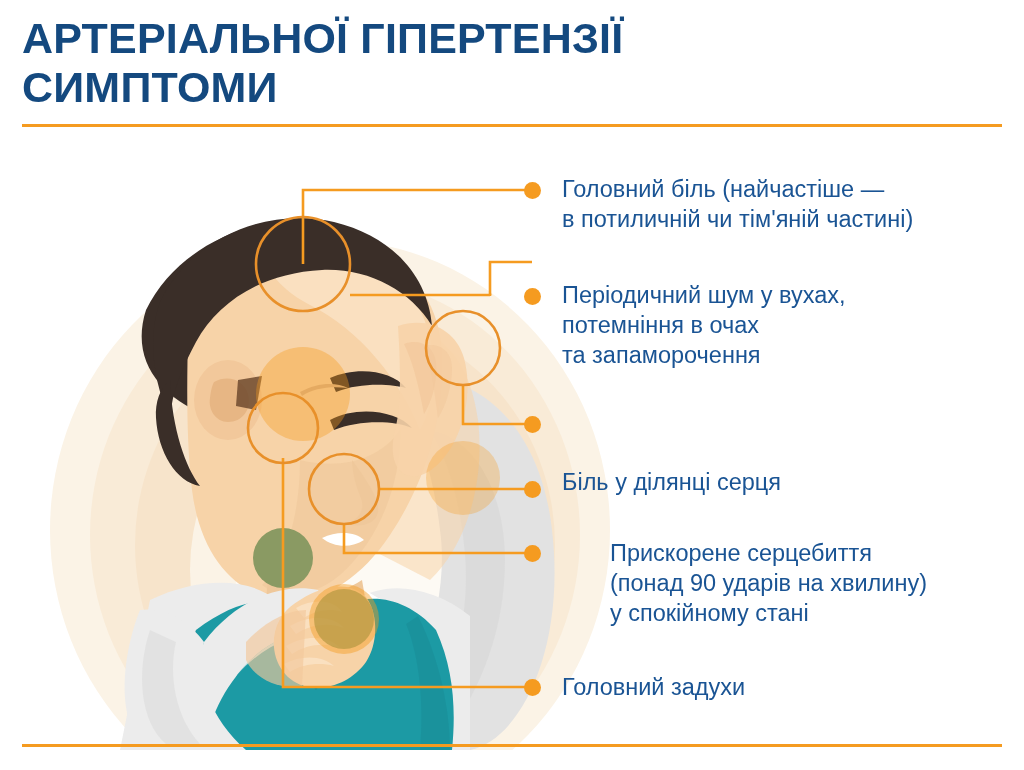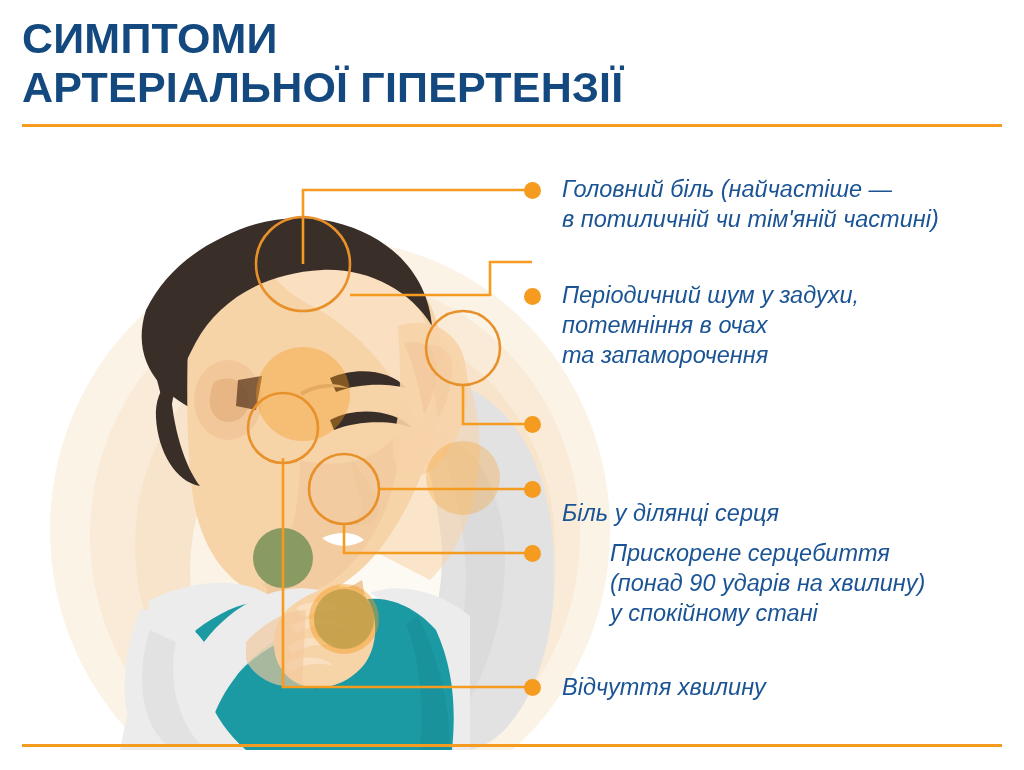--- a/index.html
+++ b/index.html
@@ -31,47 +31,47 @@
   }
 
   
   .art{position:absolute;left:0;top:130px;width:620px;height:620px;}
   .art svg{display:block;}
 
   
   .callouts{position:absolute;left:0;top:0;width:1024px;height:770px;pointer-events:none;}
 
   
-  .labels{position:absolute;left:0;top:0;width:1024px;height:770px;font-style:italic;}
+  .labels{position:absolute;left:0;top:0;width:1024px;height:770px;}
   .label{
     position:absolute;
     left:562px;
     color:#1A5494;
     font-size:23.5px;
     line-height:30px;
     font-weight:normal;
     white-space:pre-line;
   }
   .l0{top:174px;}
   .l1{top:280px;}
   .l2{top:407px;}
-  .l3{top:498px;}
+  .l3{top:467px;}
   .l4{top:538px;margin-left:48px;}
   .l5{top:672px;}
 
   .dot{position:absolute;width:17px;height:17px;border-radius:50%;background:#F59B20;}
 </style>
 </head>
 <body>
 
 <div id="poster">
 
   <div class="header">
+    <div class="title-line">АРТЕРІАЛЬНОЇ ГІПЕРТЕНЗІЇ</div>
     <div class="title-line">СИМПТОМИ</div>
-    <div class="title-line">АРТЕРІАЛЬНОЇ ГІПЕРТЕНЗІЇ</div>
   </div>
   <div class="divider"></div>
 
   <div class="art">
     <svg width="620" height="620" viewBox="0 0 620 620" xmlns="http://www.w3.org/2000/svg">
 
       <g>
         <ellipse cx="330" cy="400" rx="280" ry="290" fill="#FBF3E6"></ellipse>
         <ellipse cx="335" cy="405" rx="245" ry="258" fill="#F9EBD7"></ellipse>
         <ellipse cx="345" cy="415" rx="210" ry="225" fill="#F7E4CB"></ellipse>
@@ -231,24 +231,24 @@
   <div class="dot" style="left:524px;top:182px;"></div>
   <div class="dot" style="left:524px;top:288px;"></div>
   <div class="dot" style="left:524px;top:416px;"></div>
   <div class="dot" style="left:524px;top:481px;"></div>
   <div class="dot" style="left:524px;top:545px;"></div>
   <div class="dot" style="left:524px;top:679px;"></div>
 
   <div class="labels">
     <div class="label l0">Головний біль (найчастіше —
 в потиличній чи тім'яній частині)</div>
-    <div class="label l1">Періодичний шум у задухи,
+    <div class="label l1">Періодичний шум у вухах,
 потемніння в очах
 та запаморочення</div>
     <div class="label l3">Біль у ділянці серця</div>
     <div class="label l4">Прискорене серцебиття
 (понад 90 ударів на хвилину)
 у спокійному стані</div>
-    <div class="label l5">Відчуття хвилину</div>
+    <div class="label l5">Головний задухи</div>
   </div>
 
   <div class="footer-rule"></div>
 </div>
 
 </body></html>

